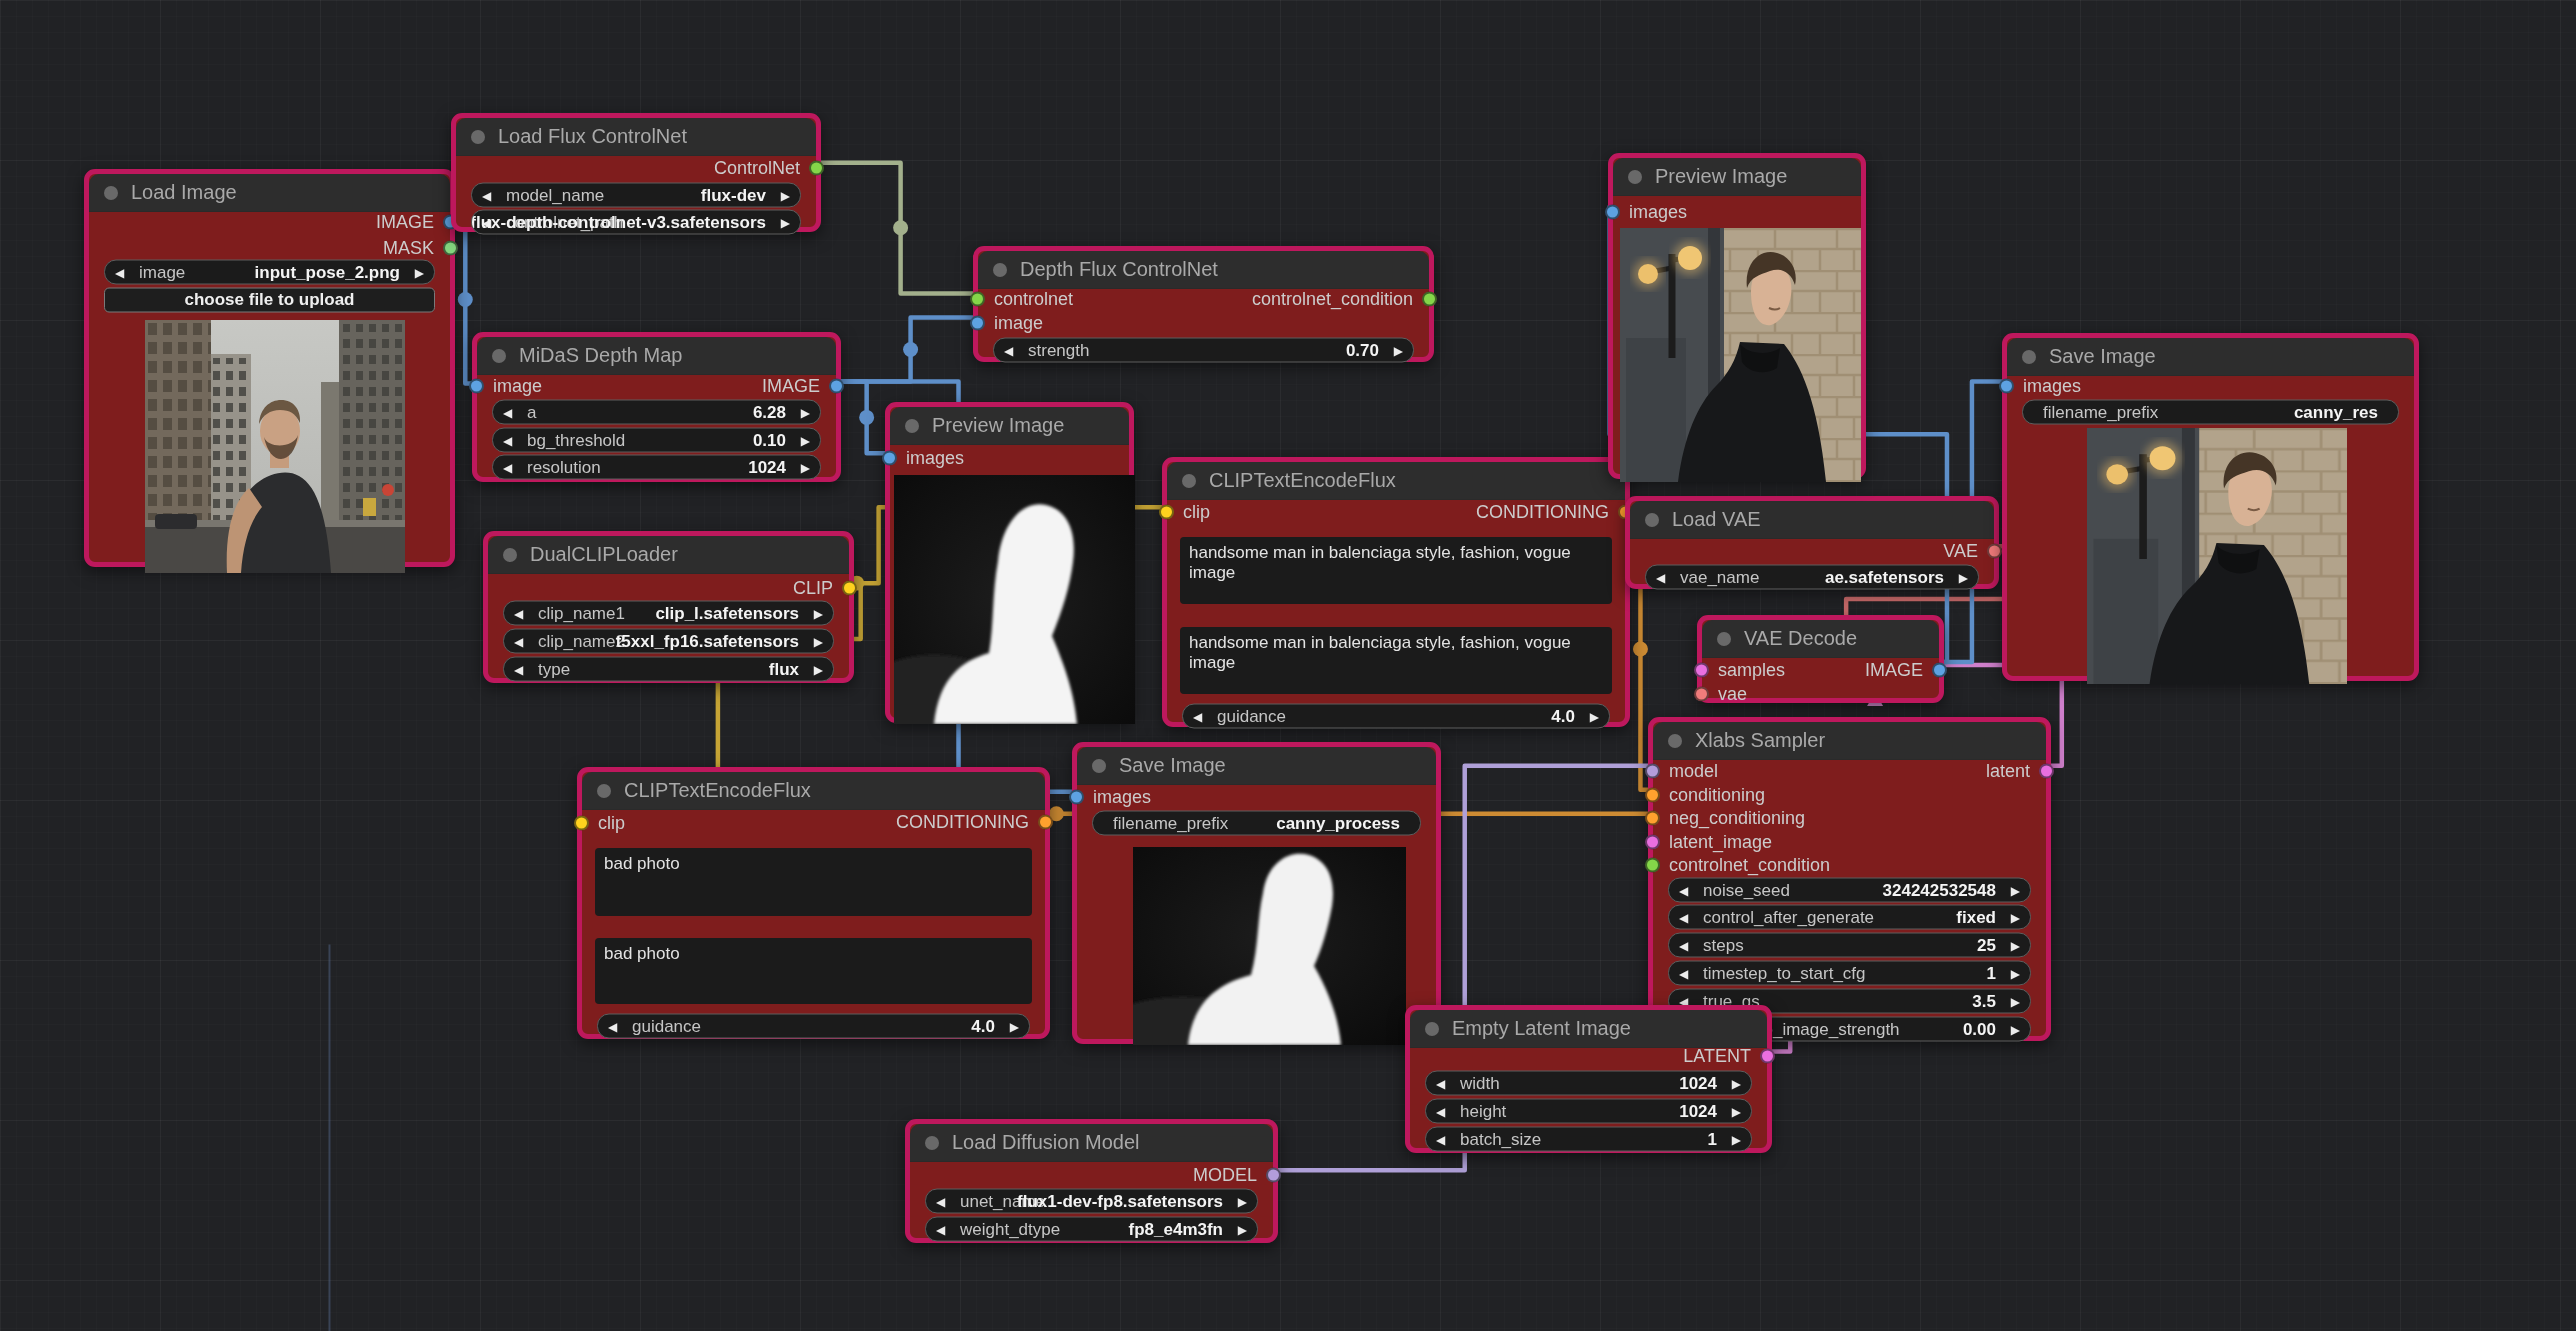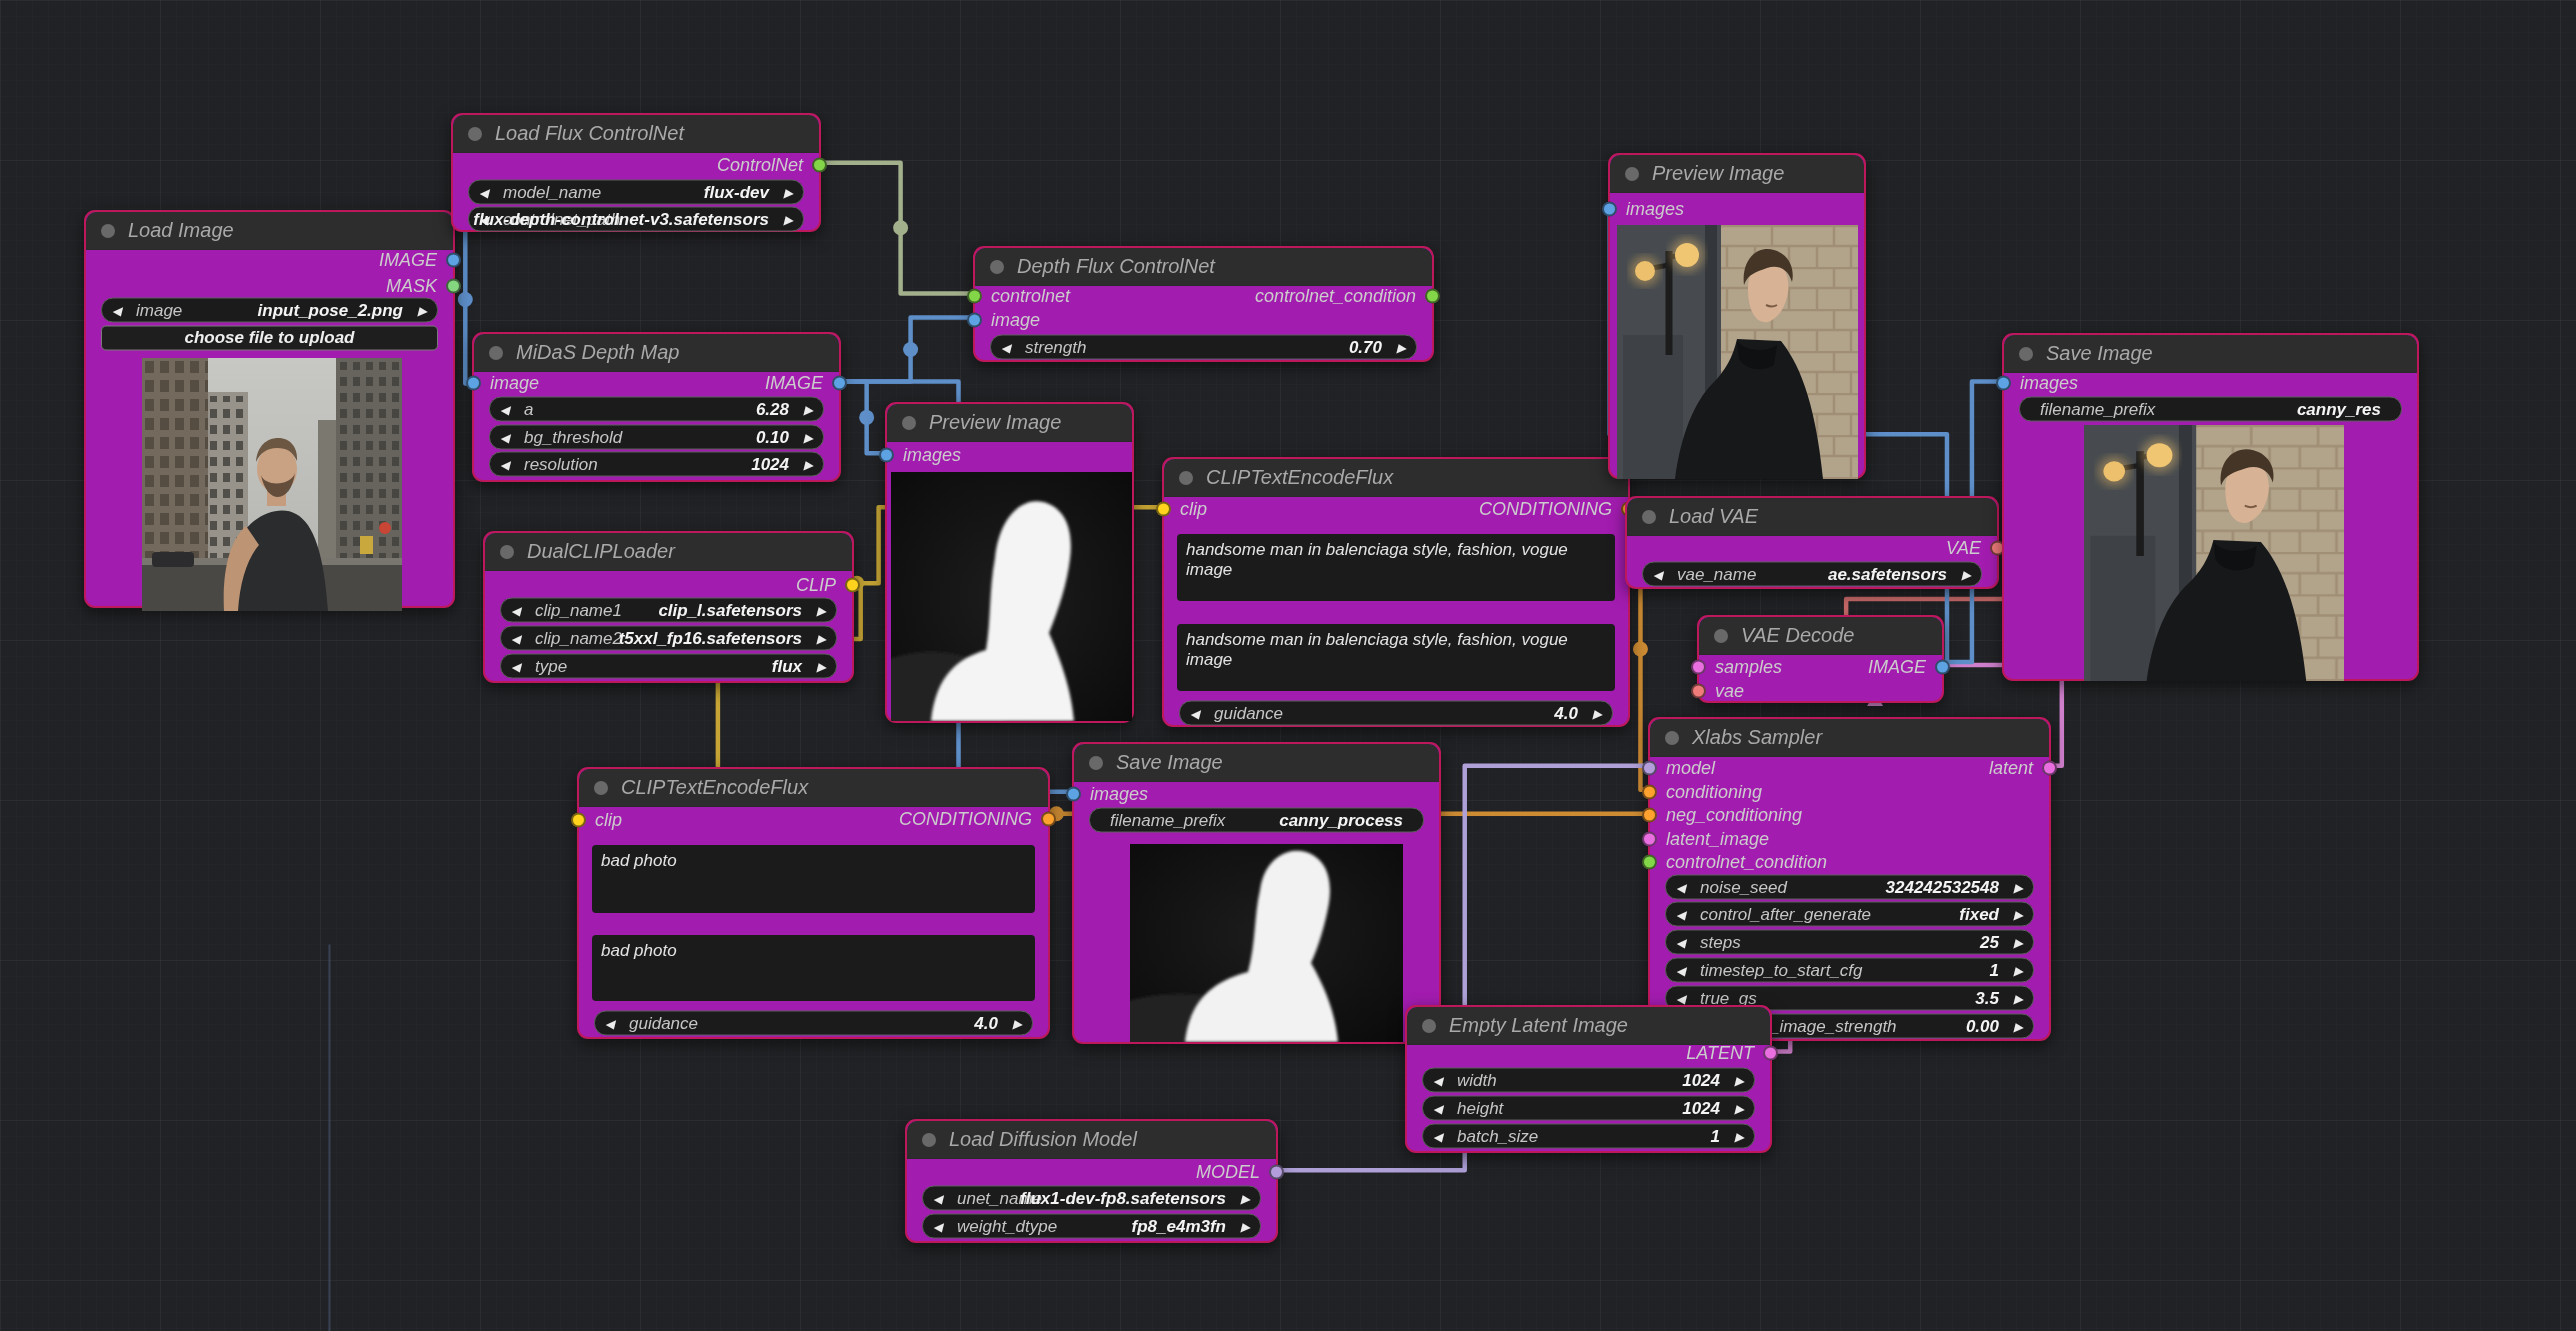--- a/index.html
+++ b/index.html
@@ -9,22 +9,22 @@
     background-image:
       linear-gradient(rgba(255,255,255,0.017) 1px, transparent 1px),
       linear-gradient(90deg, rgba(255,255,255,0.017) 1px, transparent 1px),
       linear-gradient(rgba(255,255,255,0.030) 1px, transparent 1px),
       linear-gradient(90deg, rgba(255,255,255,0.030) 1px, transparent 1px);
     background-size:16px 16px,16px 16px,160px 160px,160px 160px;
     font-family:"Liberation Sans", sans-serif;
   }
   #links{position:absolute;left:0;top:0;z-index:1;}
   .node{
-    position:absolute;background:#a21caf;border:2px solid #be185d;border-radius:11px;
-    box-shadow:0 5px 16px rgba(0,0,0,0.5);box-sizing:border-box;font-style:italic;
+    position:absolute;background:#7f1d1d;border:5px solid #be185d;border-radius:11px;
+    box-shadow:0 5px 16px rgba(0,0,0,0.5);box-sizing:border-box;
   }
   .node-header{
     position:absolute;top:0;left:0;right:0;height:38px;background:#2d2d2d;
     border-radius:10px 10px 0 0;display:flex;align-items:center;gap:13px;padding:0 15px;
     border-bottom:1px solid #2a2a2a;box-sizing:border-box;
   }
   .title-dot{width:14px;height:14px;border-radius:50%;background:#696969;flex:0 0 auto;}
   .node-title{color:#a9a9a9;font-size:20px;white-space:nowrap;}
   .slot{position:absolute;display:flex;align-items:center;gap:9px;font-size:18px;color:#cccccc;white-space:nowrap;}
   .slot.in{left:-8px;transform:translateY(-50%);}
@@ -75,21 +75,21 @@
     <path d="M1272 1172 L1467 1172 L1467 767 L1658 767" fill="none" stroke="#AFA0D8" stroke-width="4.5" stroke-linejoin="round" stroke-linecap="round"></path>
     <path d="M1768 1053 L1793 1053 L1793 838 L1658 838" fill="none" stroke="#CF7FCB" stroke-width="4.5" stroke-linejoin="round" stroke-linecap="round"></path>
     <path d="M2047 767 L2065 767 L2065 666 L1706 666" fill="none" stroke="#CF7FCB" stroke-width="4.5" stroke-linejoin="round" stroke-linecap="round"></path>
     <path d="M1992 547 L2008 547 L2008 600 L1849 600 L1849 690 L1706 690" fill="none" stroke="#C96A6A" stroke-width="4.5" stroke-linejoin="round" stroke-linecap="round"></path>
     <path d="M1939 663 L1950 663 L1950 435 L1612 435 L1612 207 L1624 207" fill="none" stroke="#5E8FC9" stroke-width="4.5" stroke-linejoin="round" stroke-linecap="round"></path>
     <path d="M1939 663 L1975 663 L1975 382 L2013 382" fill="none" stroke="#5E8FC9" stroke-width="4.5" stroke-linejoin="round" stroke-linecap="round"></path>
     <line x1="330" x2="330" y1="946" y2="1334" stroke="rgba(96,118,160,0.40)" stroke-width="2"></line>
     <path d="M 1878 693 l 8 14 l -16 0 Z" fill="#D98FD4"></path>
   </svg>
 <div id="nodes">
-    <div class="node" style="left: 84px; top: 169px; width: 371px; height: 398px; z-index: 10; margin-top: 41px;">
+    <div class="node" style="left: 84px; top: 169px; width: 371px; height: 398px; z-index: 10;">
       <div class="node-header">
         <span class="title-dot"></span>
         <span class="node-title">Load Image</span>
       </div>
       <div class="slot out" style="top: 48px;">
         <span class="slot-dot" style="background: rgb(93, 162, 226);"></span>
         <span>IMAGE</span>
       </div>
       <div class="slot out" style="top: 74px;">
         <span class="slot-dot" style="background: rgb(132, 214, 127);"></span>

